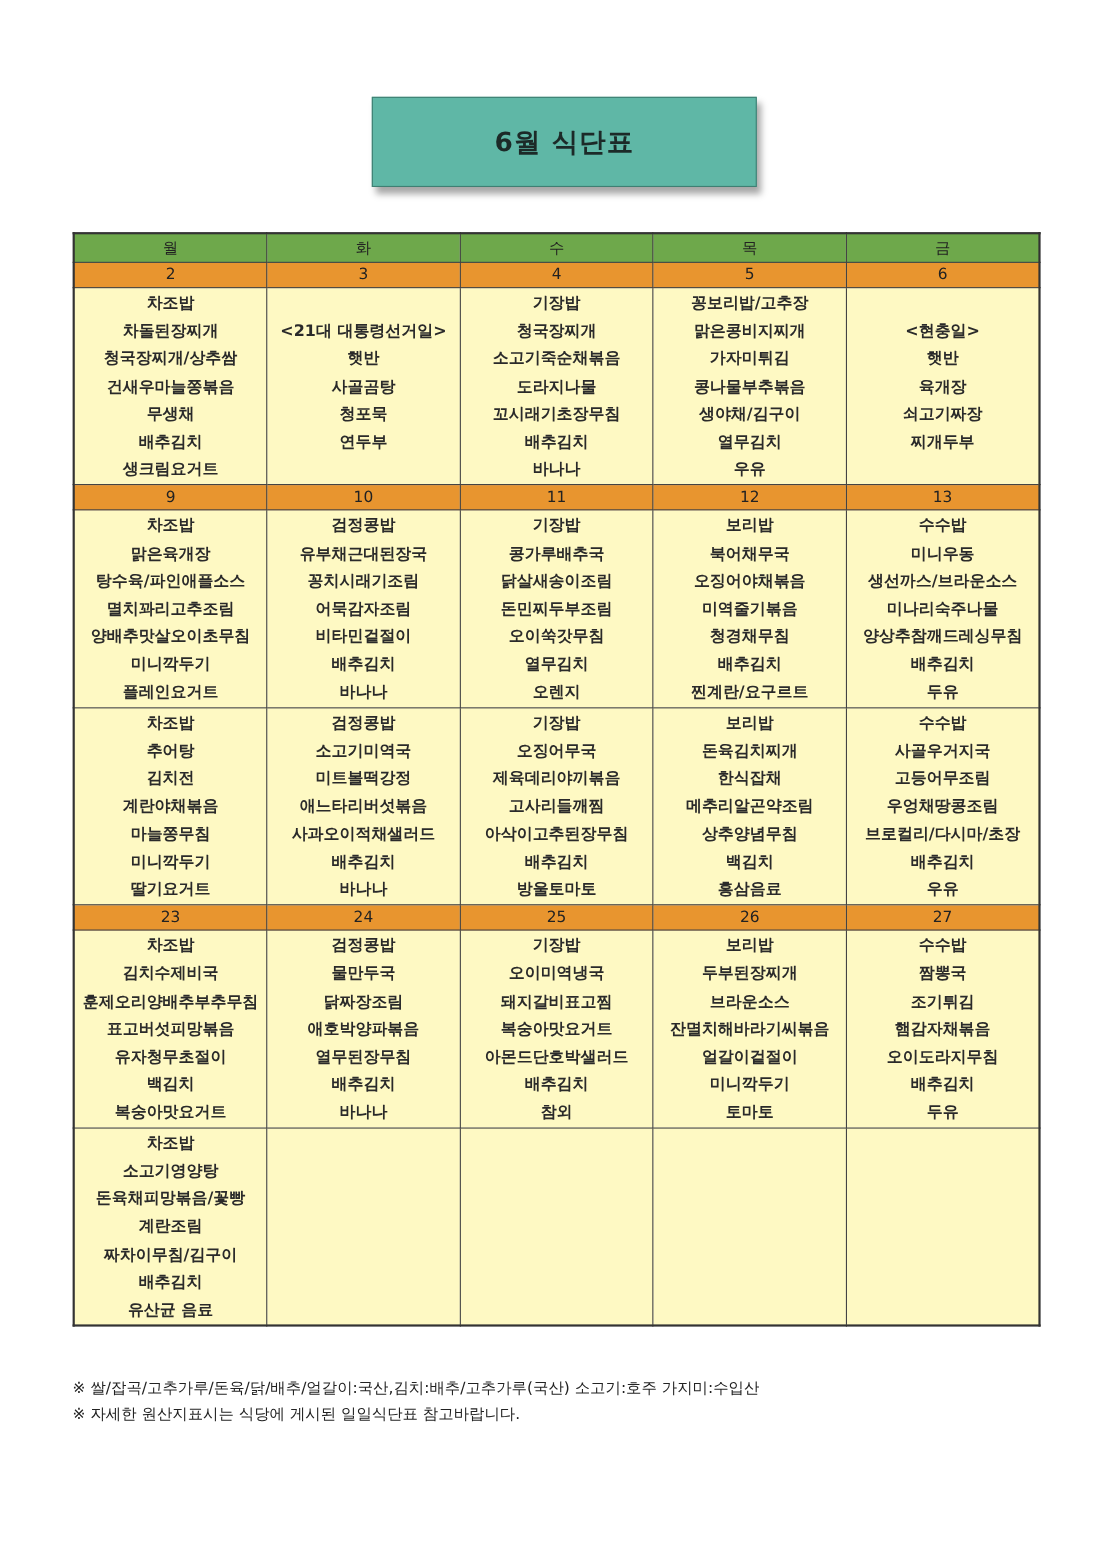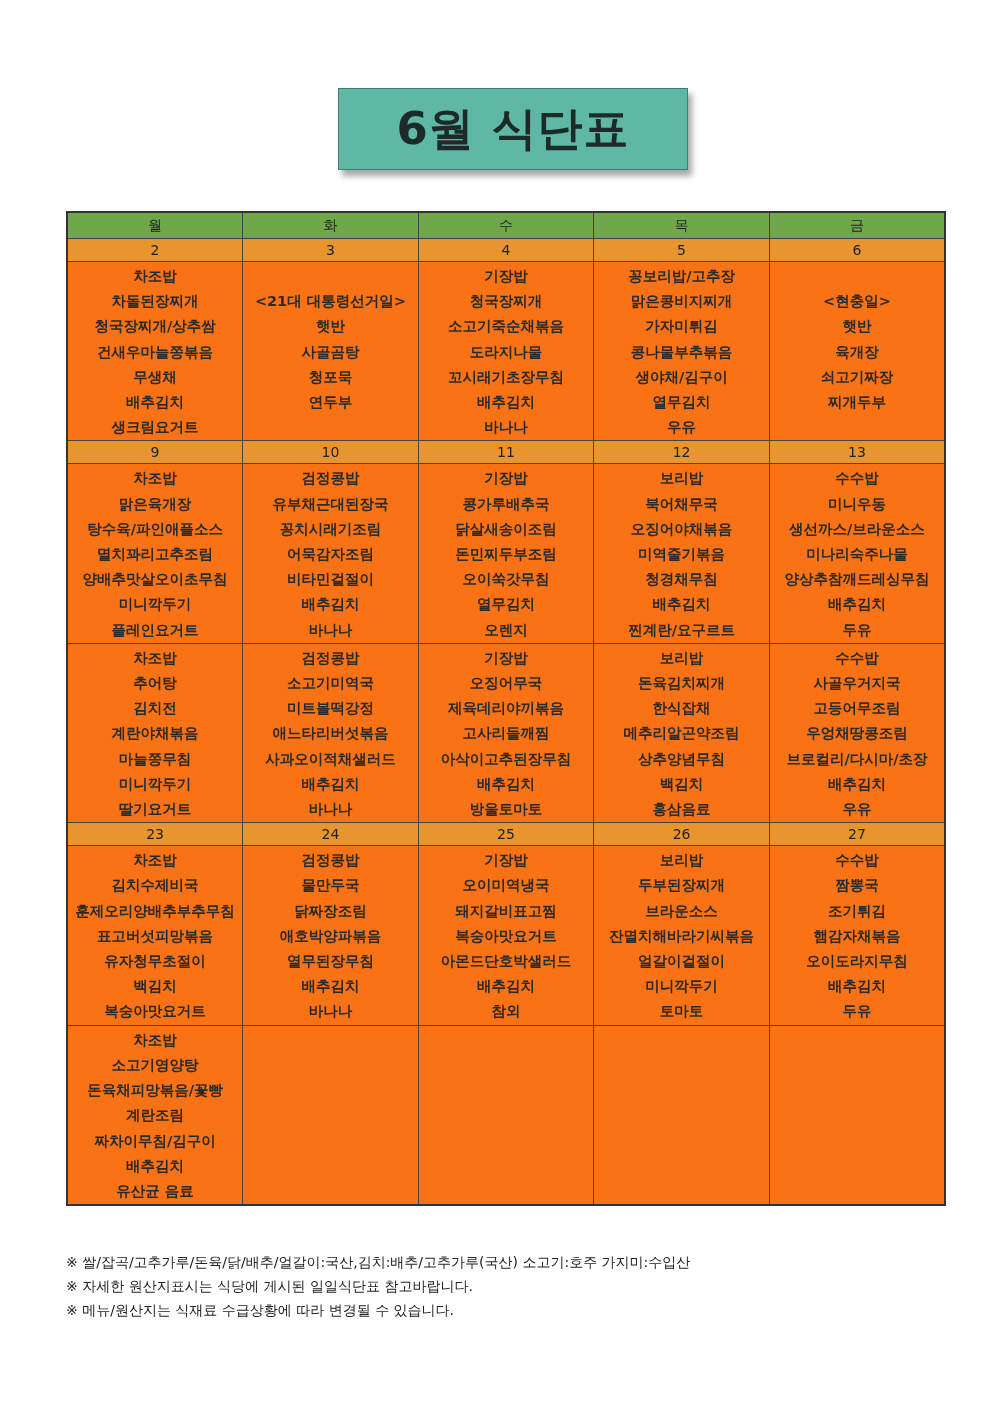--- a/index.html
+++ b/index.html
@@ -4,30 +4,30 @@
 <style>
   html, body { margin: 0; padding: 0; background: #ffffff; }
   body { width: 1000px; height: 1415px; position: relative; overflow: hidden;
          font-family: "DejaVu Sans", "Liberation Sans", sans-serif; color: #222; }
   .title-box {
     position: absolute; left: 338px; top: 88px; width: 348px; height: 80px;
     background: #5fb7a6; border: 1px solid #3f7f73;
     box-shadow: 4px 6px 6px rgba(0,0,0,0.35);
     display: flex; align-items: center; justify-content: center;
   }
-  .title-box span { font-size: 45px; font-weight: bold; color: #1c2a28; letter-spacing: 1px; }
+  .title-box span { font-size: 24px; font-weight: bold; color: #1c2a28; letter-spacing: 1px; }
   table.menu {
     position: absolute; left: 66px; top: 211px; width: 880px;
     border-collapse: collapse; table-layout: fixed;
     border: 2px solid #333;
   }
   table.menu td, table.menu th { border: 1px solid #444; text-align: center; padding: 0; }
   tr.dow th { background: #6ea84b; height: 25px; font-weight: normal; font-size: 14px; color: #222; }
   tr.date td { background: #e8952f; height: 22px; font-size: 14px; color: #222; }
-  tr.meals td { background: #f97316; height: 176px; vertical-align: top; padding-top: 2px; }
+  tr.meals td { background: #fef9c3; height: 176px; vertical-align: top; padding-top: 2px; }
   tr.meals.last td { height: 176px; }
   .dish { font-size: 14.5px; line-height: 25.2px; white-space: nowrap; font-weight: bold; color: #2a2a2a; }
   .notes { position: absolute; left: 66px; top: 1250px; font-size: 14px; line-height: 24px; color: #222; }
   .notes div { white-space: nowrap; }
   .notes .indent { padding-left: 14px; }
 </style>
 </head>
 <body>
 
 <div class="title-box">
@@ -307,14 +307,13 @@
           <div class="dish">&nbsp;</div>
           <div class="dish">&nbsp;</div>
         </td>
       </tr>
     </tbody>
 </table>
 
 <div class="notes">
   <div>※ 쌀/잡곡/고추가루/돈육/닭/배추/얼갈이:국산,김치:배추/고추가루(국산) 소고기:호주 가지미:수입산</div>
   <div>※ 자세한 원산지표시는 식당에 게시된 일일식단표 참고바랍니다.</div>
-  <div>※ 메뉴/원산지는 식재료 수급상황에 따라 변경될 수 있습니다.</div>
 </div>
 
 </body></html>

